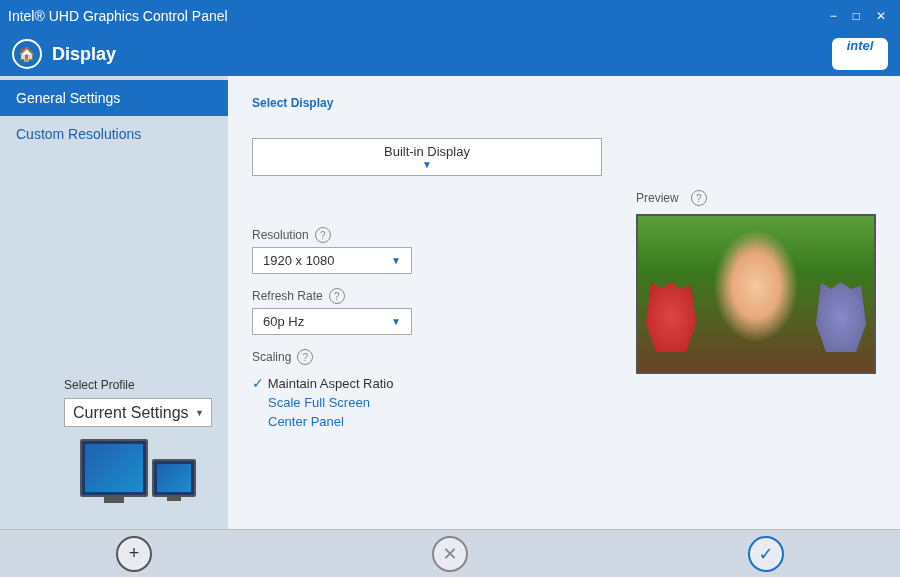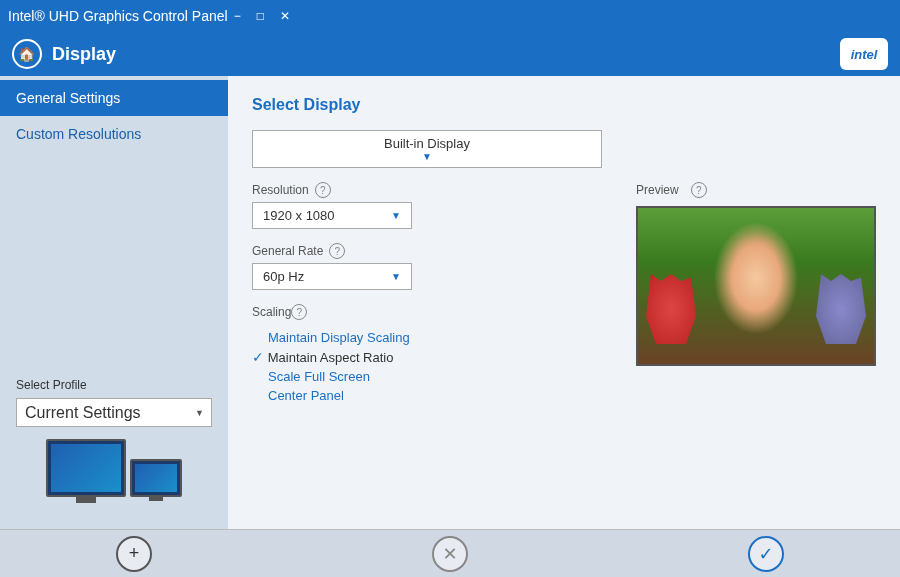--- a/index.html
+++ b/index.html
@@ -11,20 +11,21 @@
       background: #e8e8e8;
       overflow: hidden;
     }
 
     
     .title-bar {
       background: #1a6fc4;
       height: 32px;
       display: flex;
       align-items: center;
+      justify-content: space-between;
       padding: 12px 8px;
     }
     .title-bar-text {
       color: white;
       font-size: 14px;
       font-weight: 400;
     }
     .title-bar-controls {
       display: flex;
       gap: 4px;
@@ -63,26 +64,26 @@
       justify-content: center;
       color: white;
       font-size: 14px;
     }
     .header-title {
       color: white;
       font-size: 18px;
       font-weight: 600;
     }
     .intel-logo {
-      width: 48px;
+      width: 56px;
       height: 32px;
       background: white;
       border-radius: 6px;
       display: flex;
-      align-items: center;
+      align-items: flex-start;
       justify-content: center;
       font-size: 13px;
       font-style: italic;
       font-weight: bold;
       color: #1a6fc4;
     }
 
     
     .main-layout {
       display: flex;
@@ -105,20 +106,21 @@
       font-weight: 500;
     }
     .nav-item.active {
       background: #1a6fc4;
       color: white;
     }
 
     .sidebar-bottom {
       margin-top: auto;
       padding: 16px;
+      margin-left: 48px;
     }
     .select-profile-label {
       font-size: 12px;
       color: #333;
       margin-bottom: 6px;
     }
     .profile-select {
       width: 100%;
       padding: 5px 8px;
       border: 1px solid #aaa;
@@ -201,24 +203,24 @@
 
     
     .content-area {
       flex: 1;
       background: #f0f4f8;
       padding: 20px 24px;
       overflow-y: auto;
     }
 
     .section-title {
-      font-size: 16px;
+      font-size: 12px;
       font-weight: 600;
       color: #1a6fc4;
-      margin-bottom: 16px;
+      margin-bottom: 28px;
     }
 
     .dropdown-row {
       margin-bottom: 14px;
     }
     .dropdown-label {
       font-size: 12px;
       color: #555;
       margin-bottom: 4px;
       display: flex;
@@ -254,27 +256,28 @@
     .dropdown-control.medium { width: 160px; }
     .dropdown-arrow {
       font-size: 10px;
       color: #1a6fc4;
     }
 
     .content-two-col {
       display: flex;
       gap: 32px;
     }
-    .content-left { flex: 1; }
+    .content-left { flex: 1; margin-top: 37px; }
     .content-right { width: 240px; }
 
     .scaling-section { margin-top: 10px; }
     .scaling-title-row {
       display: flex;
       align-items: center;
+      gap: 6px;
       margin-bottom: 8px;
     }
     .scaling-label {
       font-size: 12px;
       color: #555;
     }
 
     .scaling-option {
       display: flex;
       align-items: center;
@@ -437,38 +440,35 @@
             <span class="help-icon">?</span>
           </div>
           <div class="dropdown-control medium">
             <span>1920 x 1080</span>
             <span class="dropdown-arrow">▼</span>
           </div>
         </div>
 
         <div class="dropdown-row">
           <div class="dropdown-label">
-            <span>General Rate</span>
+            <span>Refresh Rate</span>
             <span class="help-icon">?</span>
           </div>
           <div class="dropdown-control medium">
             <span>60p Hz</span>
             <span class="dropdown-arrow">▼</span>
           </div>
         </div>
 
         <div class="scaling-section">
           <div class="scaling-title-row">
             <span class="scaling-label">Scaling</span>
             <span class="help-icon">?</span>
           </div>
 
-          <div class="scaling-option">
-            <a>Maintain Display Scaling</a>
-          </div>
           <div class="scaling-option selected">
             <span class="check-mark">✓</span>
             <span>Maintain Aspect Ratio</span>
           </div>
           <div class="scaling-option">
             <a>Scale Full Screen</a>
           </div>
           <div class="scaling-option">
             <a>Center Panel</a>
           </div>

